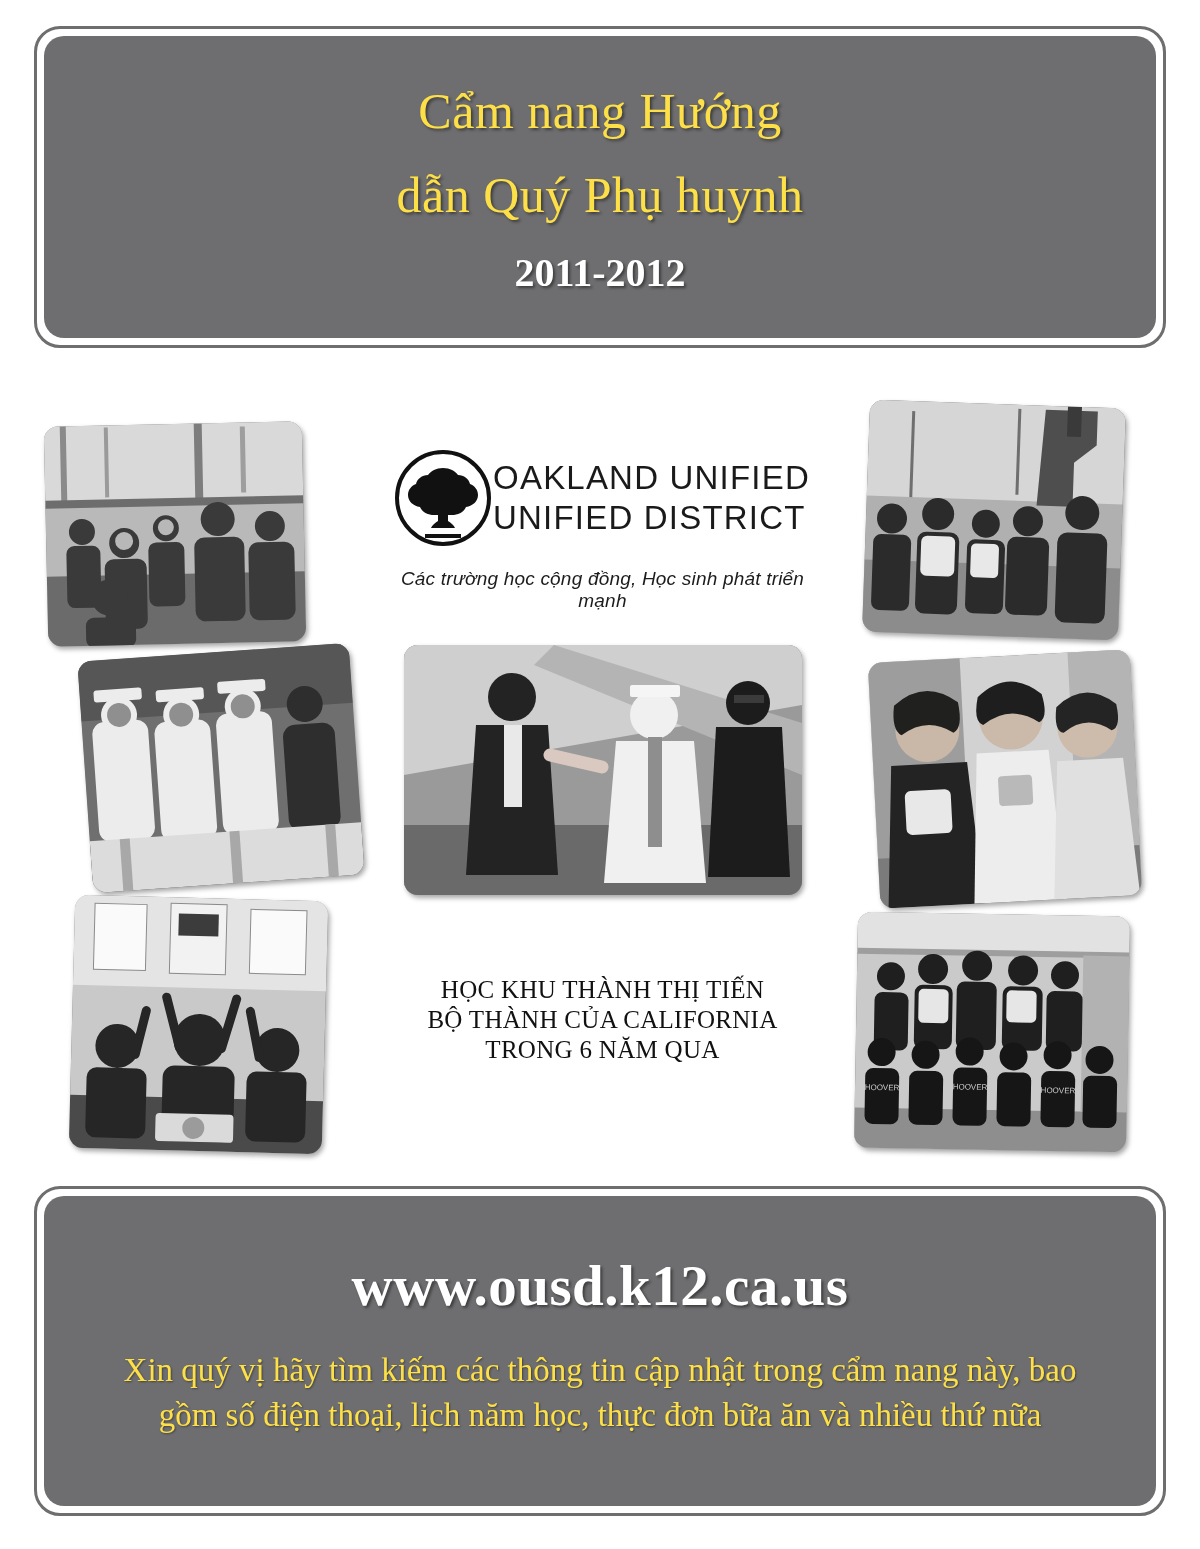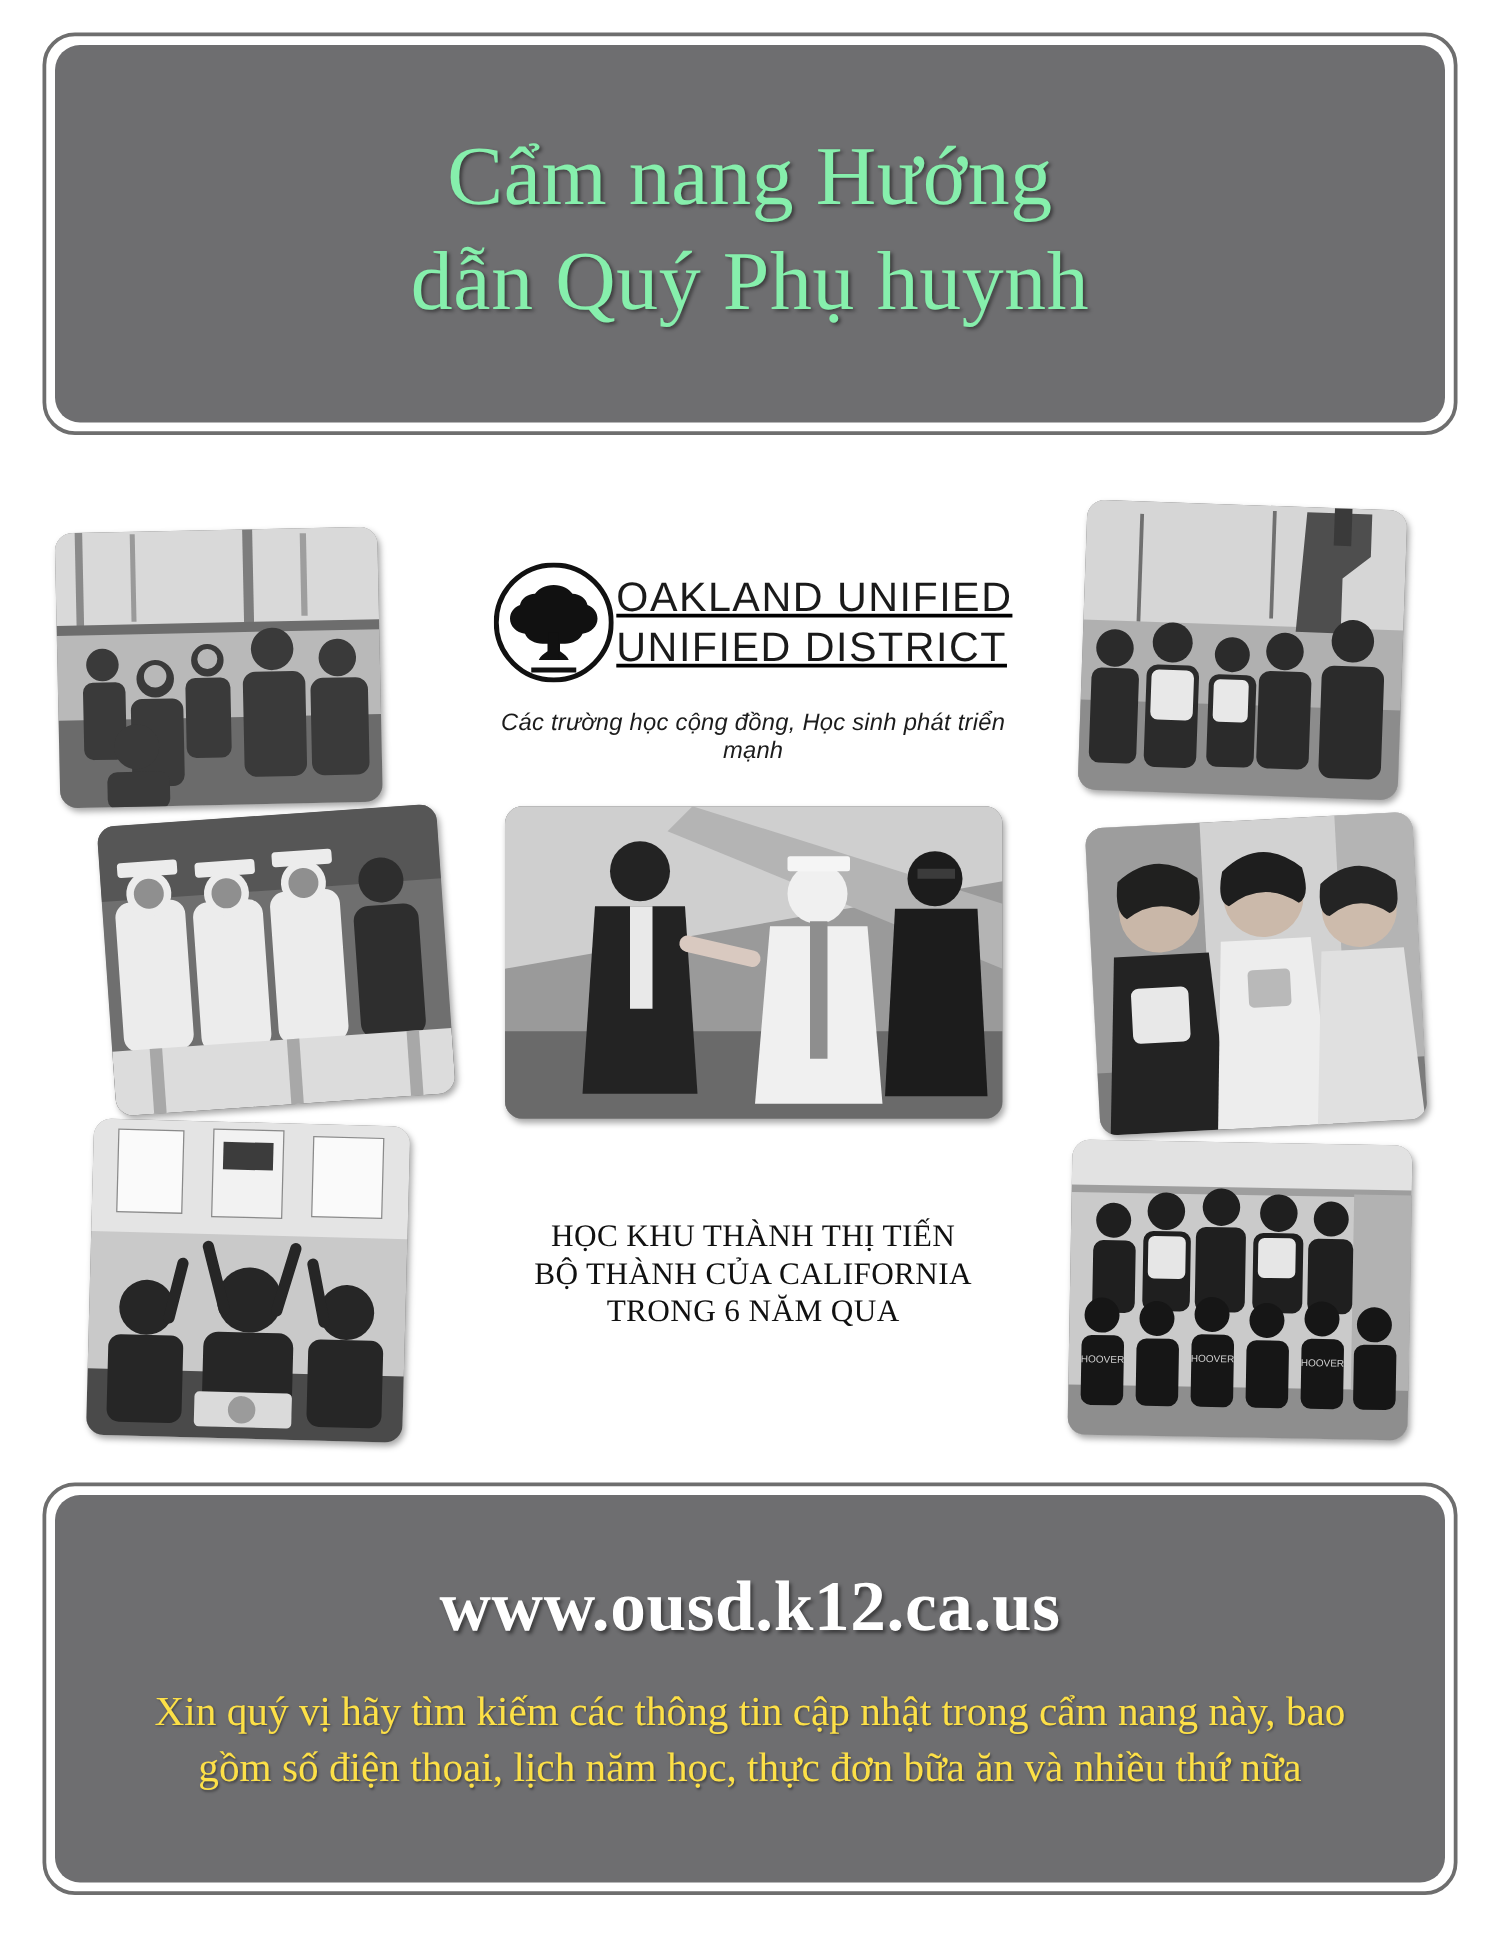--- a/index.html
+++ b/index.html
@@ -40,23 +40,23 @@
     background: #6e6e70;
     border-radius: 20px;
     display: flex;
     flex-direction: column;
     align-items: center;
     justify-content: center;
     box-sizing: border-box;
     padding-bottom: 8px;
   }
   .title-line {
-    color: #86efac;
-    font-family: "Liberation Serif", serif;
-    font-size: 67px;
+    color: #fde047;
+    font-family: "Liberation Serif", serif;
+    font-size: 50px;
     line-height: 84px;
     font-weight: normal;
     letter-spacing: 0.5px;
     text-align: center;
     white-space: nowrap;
     text-shadow: 2px 2px 3px rgba(0,0,0,0.45);
   }
   .title-year {
     color: #ffffff;
     font-family: "Liberation Serif", serif;
@@ -73,21 +73,20 @@
     left: 380px;
     top: 450px;
     width: 445px;
     text-align: center;
   }
   .logo-row {
     display: flex;
     align-items: center;
     justify-content: center;
     gap: 2px;
-    text-decoration: underline;
   }
   .logo-mark {
     width: 96px;
     height: 96px;
     flex: 0 0 96px;
   }
   .logo-text {
     text-align: left;
     font-family: "Liberation Sans", sans-serif;
     color: #1a1a1a;
@@ -188,20 +187,21 @@
 </style>
 </head>
 <body>
 
 <div class="page">
 
   <div class="title-banner">
     <div class="title-inner">
       <div class="title-line">Cẩm nang Hướng</div>
       <div class="title-line">dẫn Quý Phụ huynh</div>
+      <div class="title-year">2011-2012</div>
     </div>
   </div>
 
   <div class="photo" id="photo-assembly">
     <svg class="ph-canvas" viewBox="0 0 258 220" preserveAspectRatio="none">
       <rect x="0" y="0" width="258" height="220" fill="#b9b9b9"></rect>
       <rect x="0" y="0" width="258" height="78" fill="#d9d9d9"></rect>
       <rect x="16" y="0" width="6" height="78" fill="#8a8a8a"></rect>
       <rect x="60" y="2" width="4" height="70" fill="#9a9a9a"></rect>
       <rect x="150" y="0" width="8" height="78" fill="#7d7d7d"></rect>

